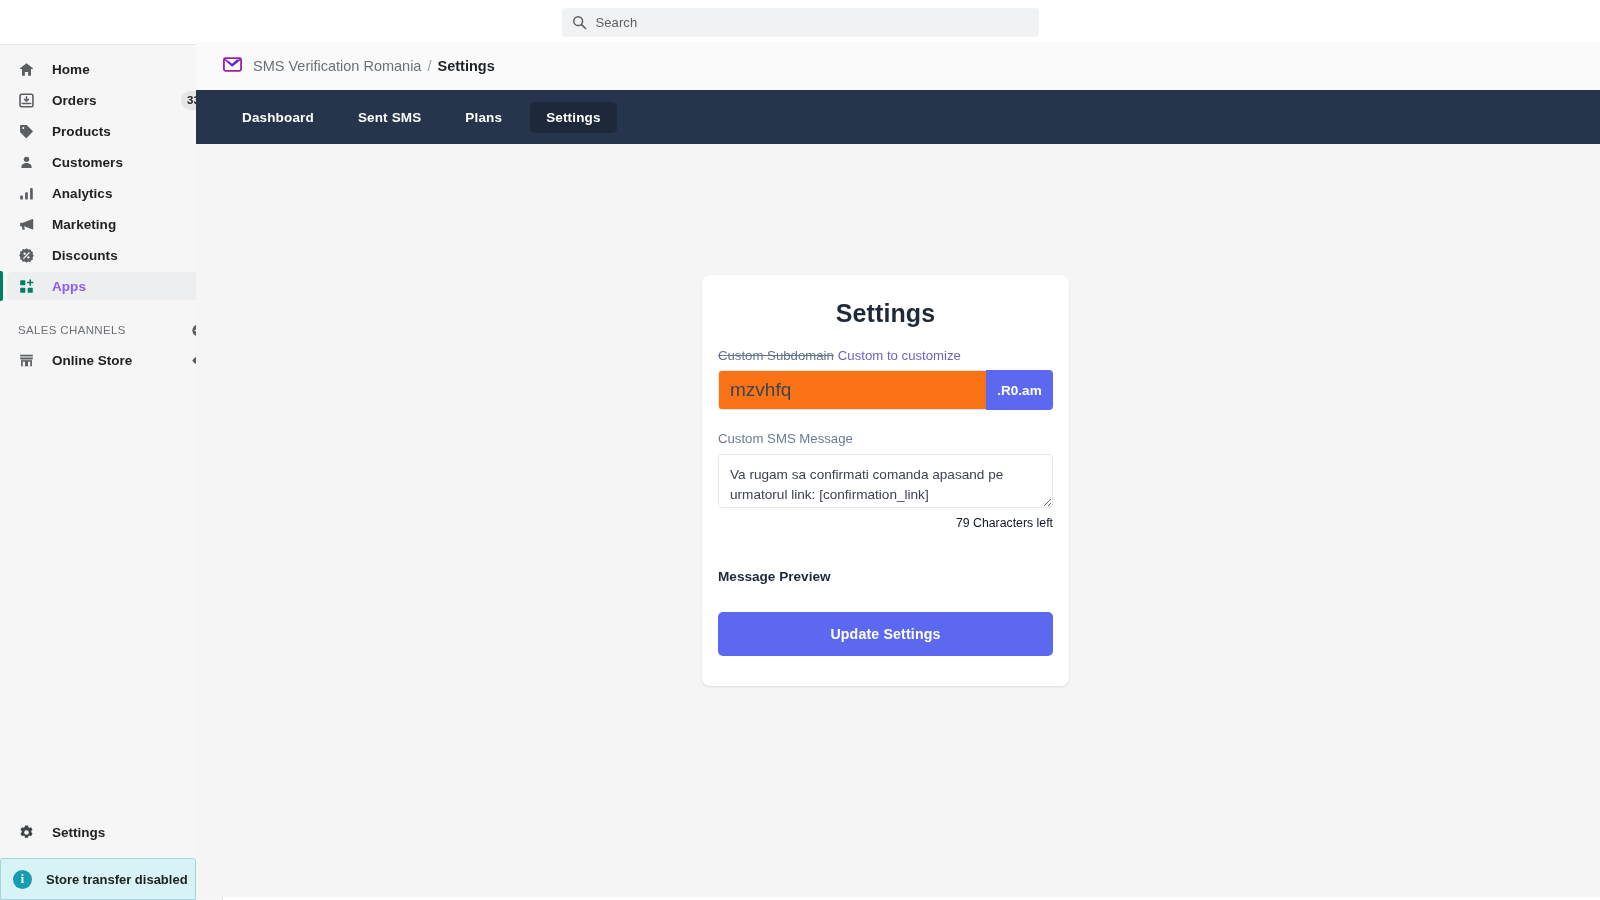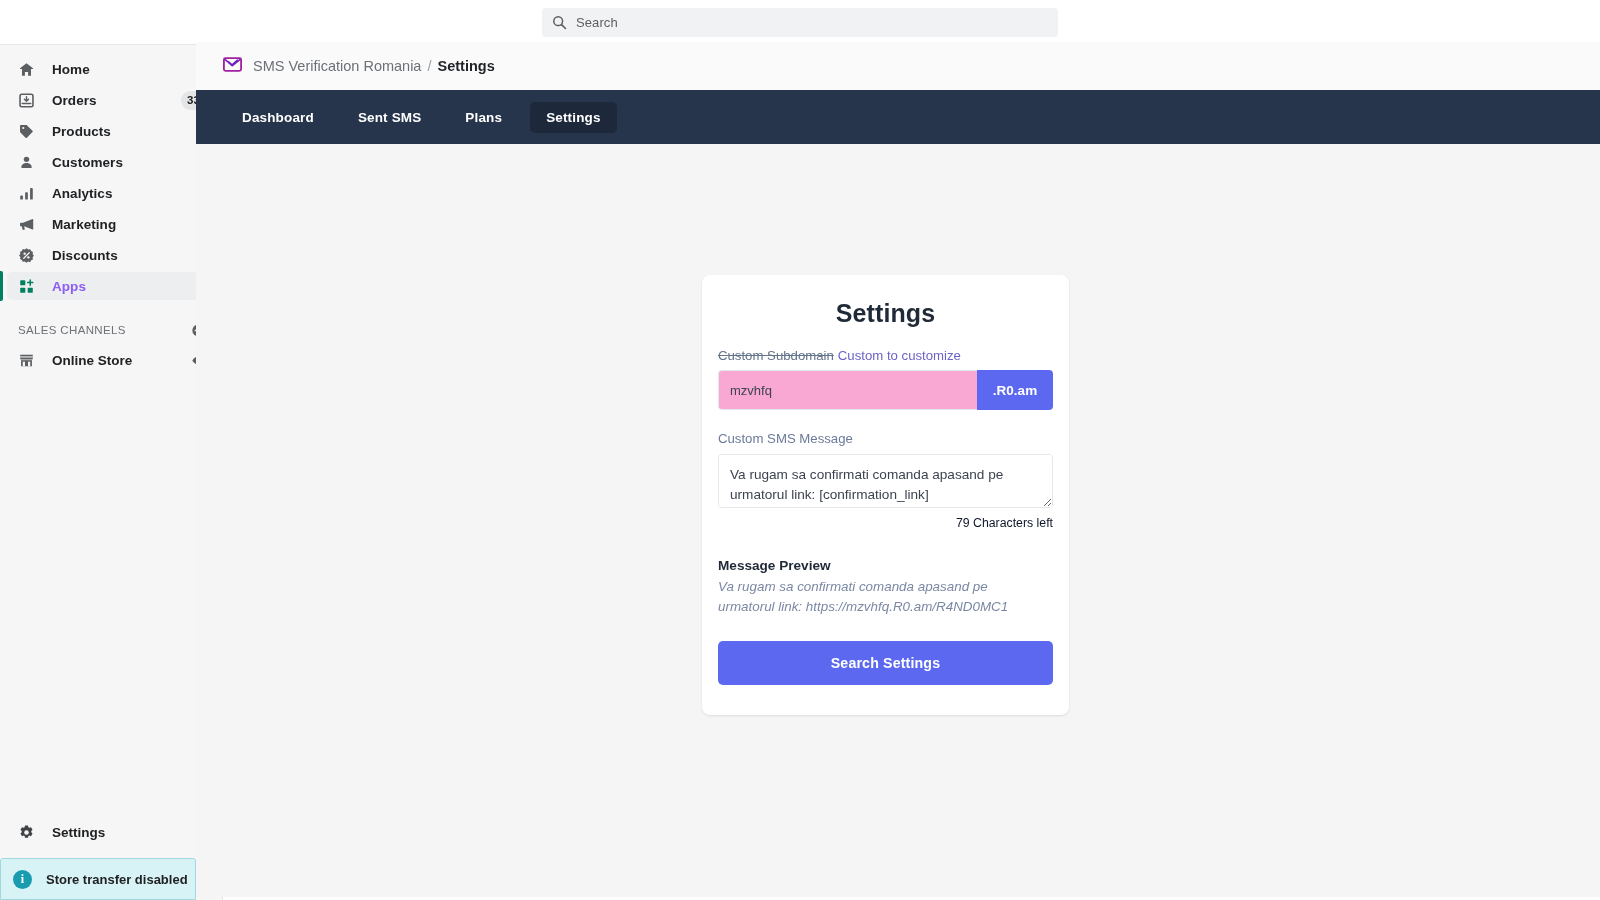--- a/index.html
+++ b/index.html
@@ -13,21 +13,21 @@
 
   
   .topbar {
     position: absolute; top: 0; left: 0;
     width: 1600px; height: 45px;
     background: #ffffff;
     border-bottom: 1px solid #e6e6e6;
     display: flex; align-items: center; justify-content: center;
   }
   .search-box {
-    width: 516px; height: 29px;
+    width: 477px; height: 29px;
     background: #f1f2f3;
     border-radius: 4px;
     display: flex; align-items: center;
     padding: 0 10px;
     gap: 9px;
     cursor: text;
   }
   .search-box .ph {
     font-size: 13px; color: #5c5f62; letter-spacing: .1px;
   }
@@ -181,23 +181,23 @@
   }
   .field-label .struck { text-decoration: line-through; color: #64748b; }
   .field-label .upgrade { color: #6c63c7; margin-left: 4px; cursor: pointer; }
 
   .input-group { display: flex; height: 40px; margin-bottom: 21px; }
   .sub-input {
     flex: 1;
     border: 1px solid #e3e6ea;
     border-right: none;
     border-radius: 4px 0 0 4px;
-    background: #f9a8d4;
+    background: #f97316;
     padding: 0 11px;
-    font-size: 13px;
+    font-size: 19px;
     color: #3d4350;
     font-family: "Liberation Sans", sans-serif;
     outline: none;
   }
   .sub-suffix {
     width: 76px;
     background: #5b68ef;
     border-radius: 0 4px 4px 0;
     display: flex; align-items: center; justify-content: center;
     color: #ffffff; font-size: 13.5px; font-weight: 700;
@@ -224,21 +224,21 @@
     text-align: right;
     font-size: 12.3px;
     color: #0f172a;
     margin-top: 8px;
   }
 
   .preview-title {
     font-size: 13.6px;
     font-weight: 700;
     color: #1f2937;
-    margin-top: 28px;
+    margin-top: 39px;
     margin-bottom: 4px;
   }
   .preview-text {
     font-size: 13.4px;
     font-style: italic;
     color: #7b88a4;
     line-height: 20px;
     max-width: 325px;
   }
 
@@ -449,18 +449,17 @@
       <div class="input-group">
         <input class="sub-input" type="text" value="mzvhfq" style="">
         <div class="sub-suffix">.R0.am</div>
       </div>
 
       <div class="lbl-sms">Custom SMS Message</div>
       <textarea class="sms-area" style="">Va rugam sa confirmati comanda apasand pe urmatorul link: [confirmation_link]</textarea>
       <div class="char-left">79 Characters left</div>
 
       <div class="preview-title">Message Preview</div>
-      <div class="preview-text">Va rugam sa confirmati comanda apasand pe urmatorul link: https://mzvhfq.R0.am/R4ND0MC1</div>
-
-      <button class="update-btn">Search Settings</button>
+
+      <button class="update-btn">Update Settings</button>
     </div>
   </div>
 </div>
 
 </body></html>

